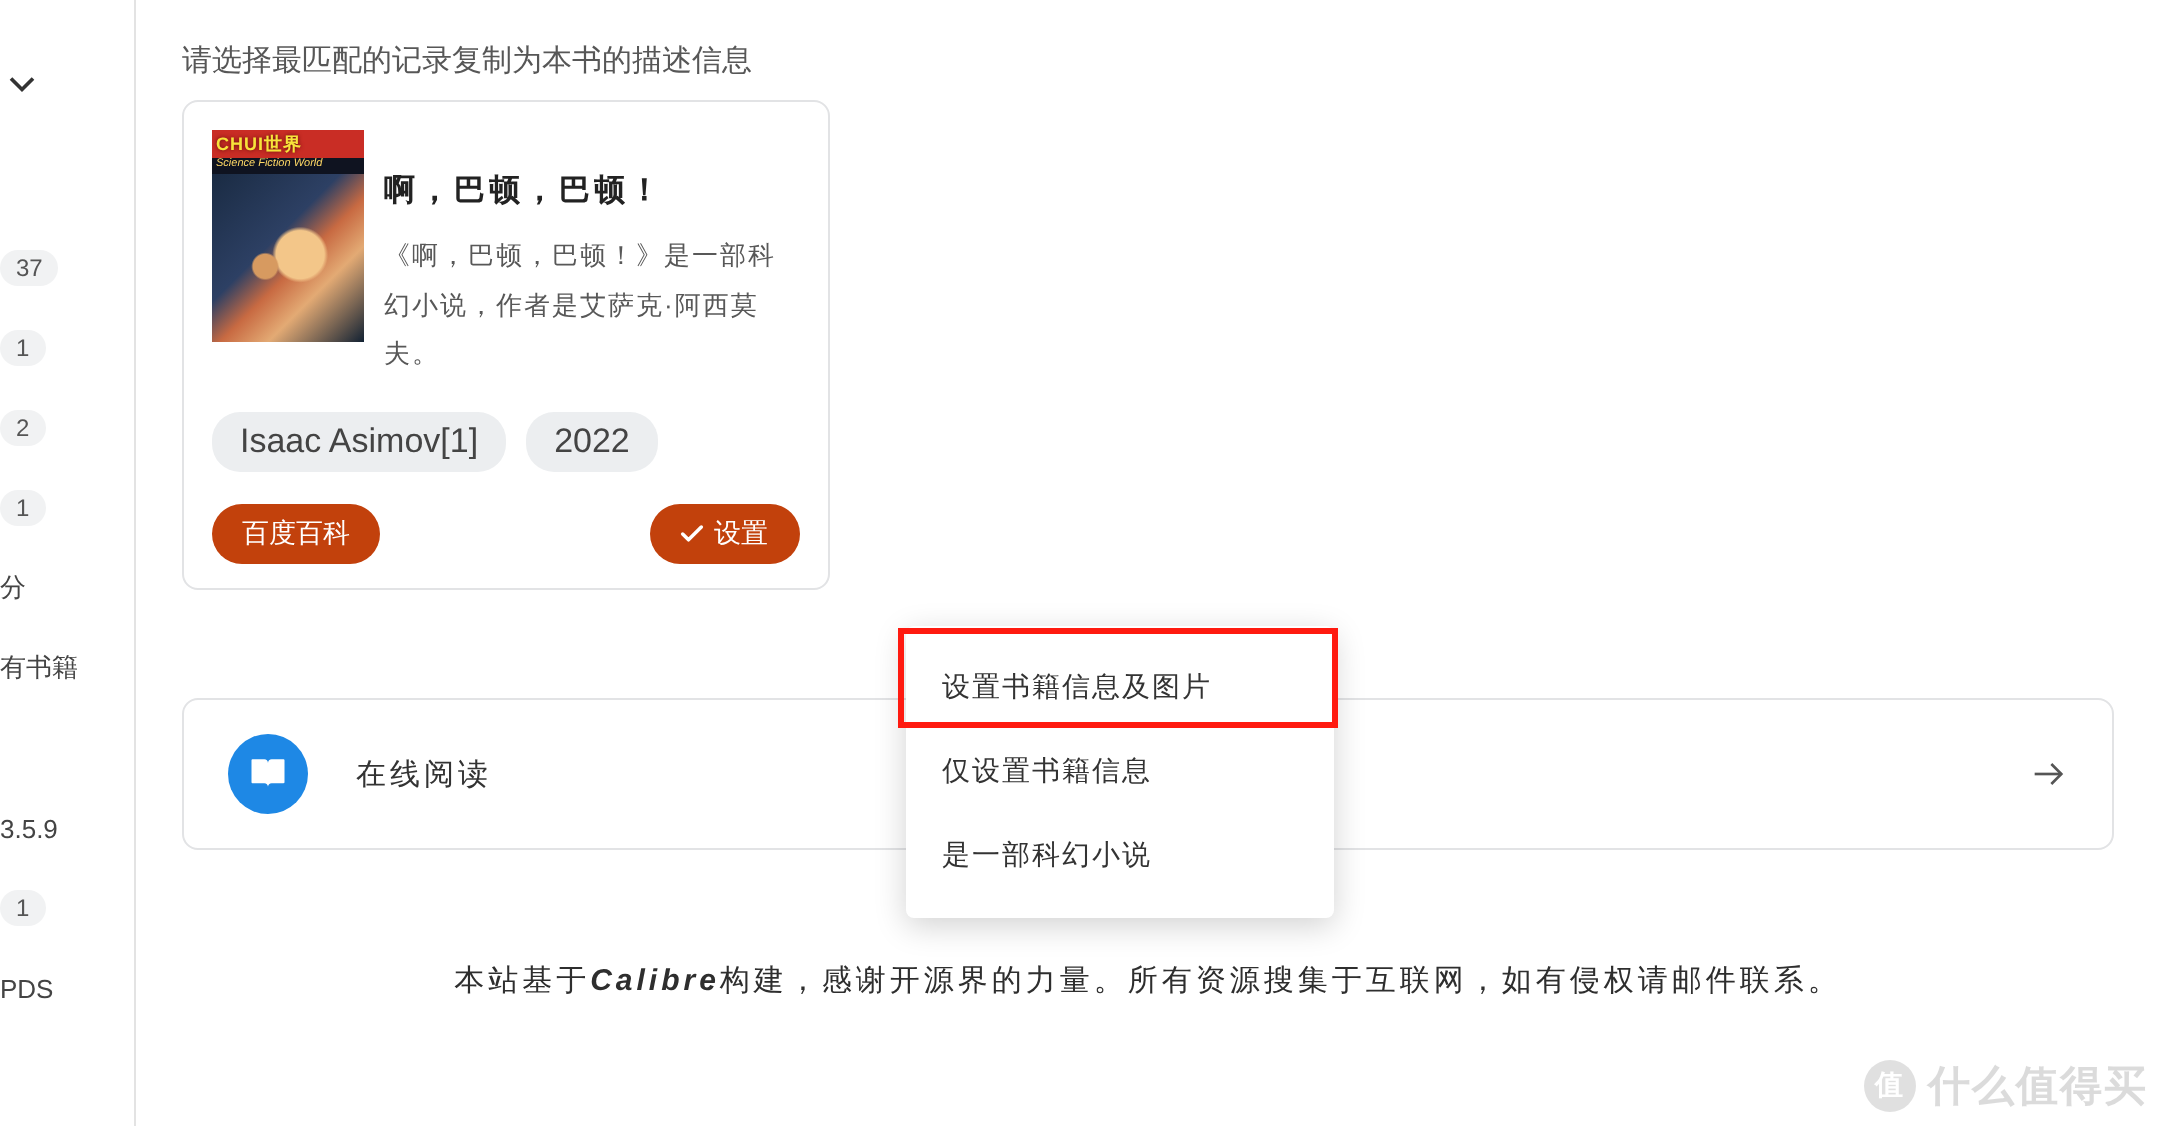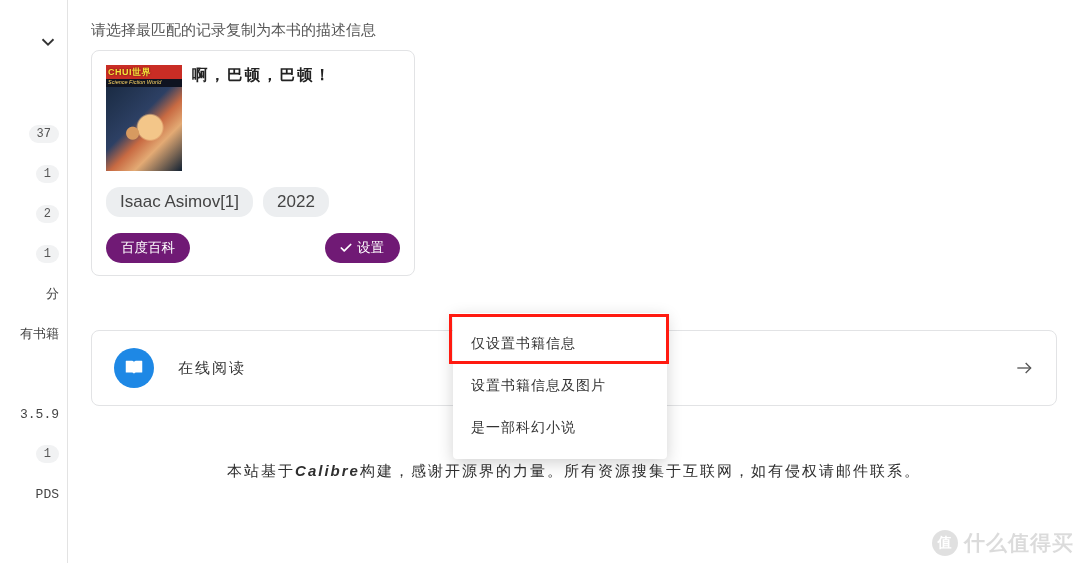--- a/index.html
+++ b/index.html
@@ -25,22 +25,20 @@
       align-items: flex-end;
       padding-right: 8px;
       flex-shrink: 0;
       overflow: hidden;
     }
     .rail-row {
       display: flex;
       align-items: center;
       height: 36px;
       width: 100%;
-      justify-content: flex-end;
-      font-family: Liberation Mono, monospace;
     }
     .chev {
       width: 22px; height: 22px;
     }
     .pill {
       background: #f1f2f3;
       border-radius: 12px;
       padding: 2px 8px;
       font-size: 12px;
       color: #555;
@@ -118,20 +116,21 @@
         radial-gradient(circle at 58% 48%, #f3c689 0 12px, transparent 14px),
         linear-gradient(135deg,#1a2b43 0%, #2d4064 40%, #c86a42 55%, #e3aa74 70%, #112133 100%);
     }
     .card-info { flex:1; }
     .card-title {
       font-size: 15.5px;
       font-weight: 600;
       color: #222;
       letter-spacing: 2px;
       margin-bottom: 10px;
+      margin-top: 20px;
     }
     .card-desc {
       font-size: 13px;
       color: #585858;
       line-height: 1.9;
       letter-spacing: 1px;
     }
     .chips {
       margin-top: 16px;
       display: flex;
@@ -144,21 +143,21 @@
       padding: 5px 14px;
       font-size: 17px;
     }
     .card-footer {
       margin-top: 16px;
       display: flex;
       justify-content: space-between;
       align-items: center;
     }
     .tag-primary, .btn-primary {
-      background: #701a75;
+      background: #c2410c;
       color: #ffffff;
       border-radius: 18px;
       padding: 6px 16px 6px 14px;
       font-size: 13.5px;
       border: none;
       display: inline-flex;
       align-items: center;
       gap: 4px;
       cursor: pointer;
     }
@@ -305,20 +304,21 @@
 
       <div class="card">
         <div class="card-top">
           <div class="thumb">
             <div class="thumb-art"></div>
             <div class="thumb-title">CHUI世界</div>
             <div class="thumb-sub">Science Fiction World</div>
           </div>
           <div class="card-info">
             <div class="card-title">啊，巴顿，巴顿！</div>
+            <div class="card-desc">《啊，巴顿，巴顿！》是一部科幻小说，作者是艾萨克·阿西莫夫。</div>
           </div>
         </div>
         <div class="chips">
           <span class="chip">Isaac Asimov[1]</span>
           <span class="chip">2022</span>
         </div>
         <div class="card-footer">
           <span class="tag-primary">百度百科</span>
           <button class="btn-primary">
             <svg class="check-icon" viewBox="0 0 24 24" fill="none" stroke="#fff" stroke-width="3" stroke-linecap="round" stroke-linejoin="round">
@@ -356,22 +356,22 @@
         </div>
 
       </div>
 
       <div class="footer-text">
         <span>本站基于</span><strong>Calibre</strong><span>构建，感谢开源界的力量。所有资源搜集于互联网，如有侵权请邮件联系。</span>
       </div>
     </div>
 
     <div class="dropdown">
+      <div class="dropdown-item">设置书籍信息及图片</div>
       <div class="dropdown-item">仅设置书籍信息</div>
-      <div class="dropdown-item">设置书籍信息及图片</div>
       <div class="dropdown-item">是一部科幻小说</div>
     </div>
 
     <div class="highlight-box"></div>
   </div>
 </div>
 
 <div class="watermark">
   <div class="wm-circle">值</div>
   <span>什么值得买</span>

